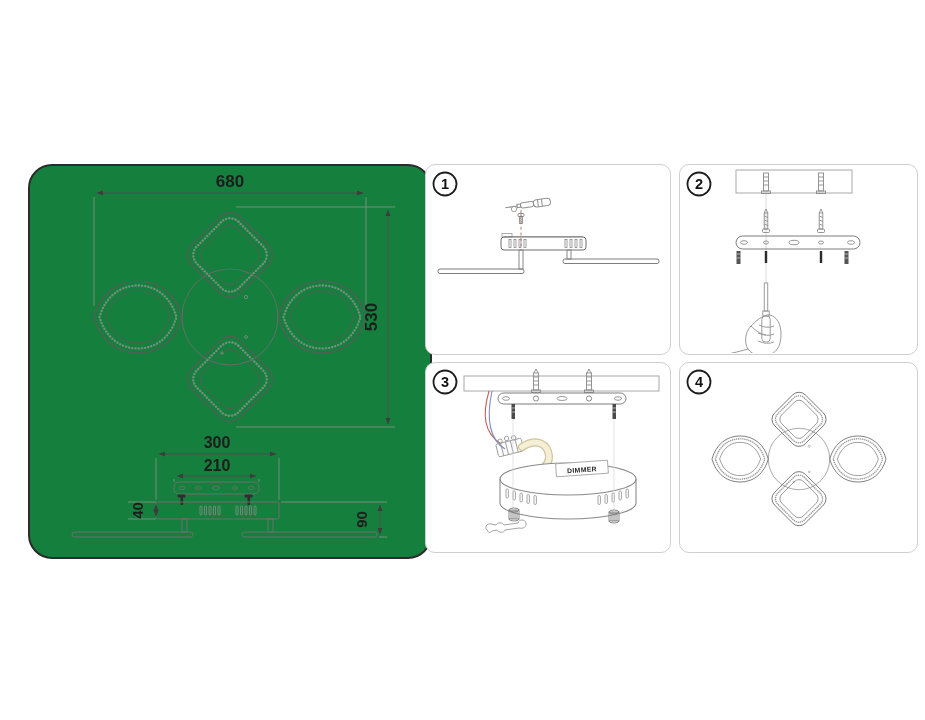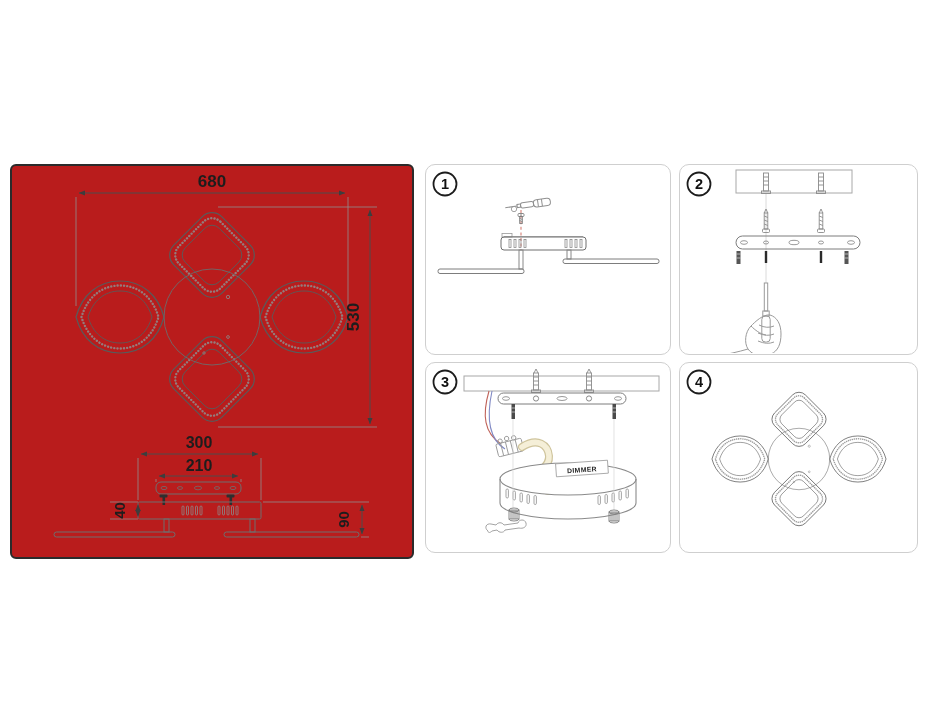--- a/index.html
+++ b/index.html
@@ -1,22 +1,22 @@
 <!DOCTYPE html>
 <html><head>
 <meta charset="utf-8">
 <style>
   html,body{margin:0;padding:0;}
   body{
     width:925px;height:720px;background:#ffffff;position:relative;
     font-family:"Liberation Sans",sans-serif;overflow:hidden;
   }
   .frame{
-    position:absolute;left:10px;top:164px;width:400px;height:391px;
-    border:2.5px solid #2b2b2b;border-radius:6px;background:#b91c1c;box-sizing:content-box;
+    position:absolute;left:28px;top:164px;width:400px;height:391px;
+    border:2.5px solid #2b2b2b;border-radius:24px;background:#15803d;box-sizing:content-box;
   }
   .step-panel{
     position:absolute;background:#fff;border:1.4px solid #cfcfcf;border-radius:10px;
     box-sizing:border-box;
   }
   #panel-step-1{left:425px;top:164px;width:246px;height:191px;}
   #panel-step-2{left:679px;top:164px;width:239px;height:191px;}
   #panel-step-3{left:425px;top:362px;width:246px;height:191px;}
   #panel-step-4{left:679px;top:362px;width:239px;height:191px;}
   svg{display:block;}

